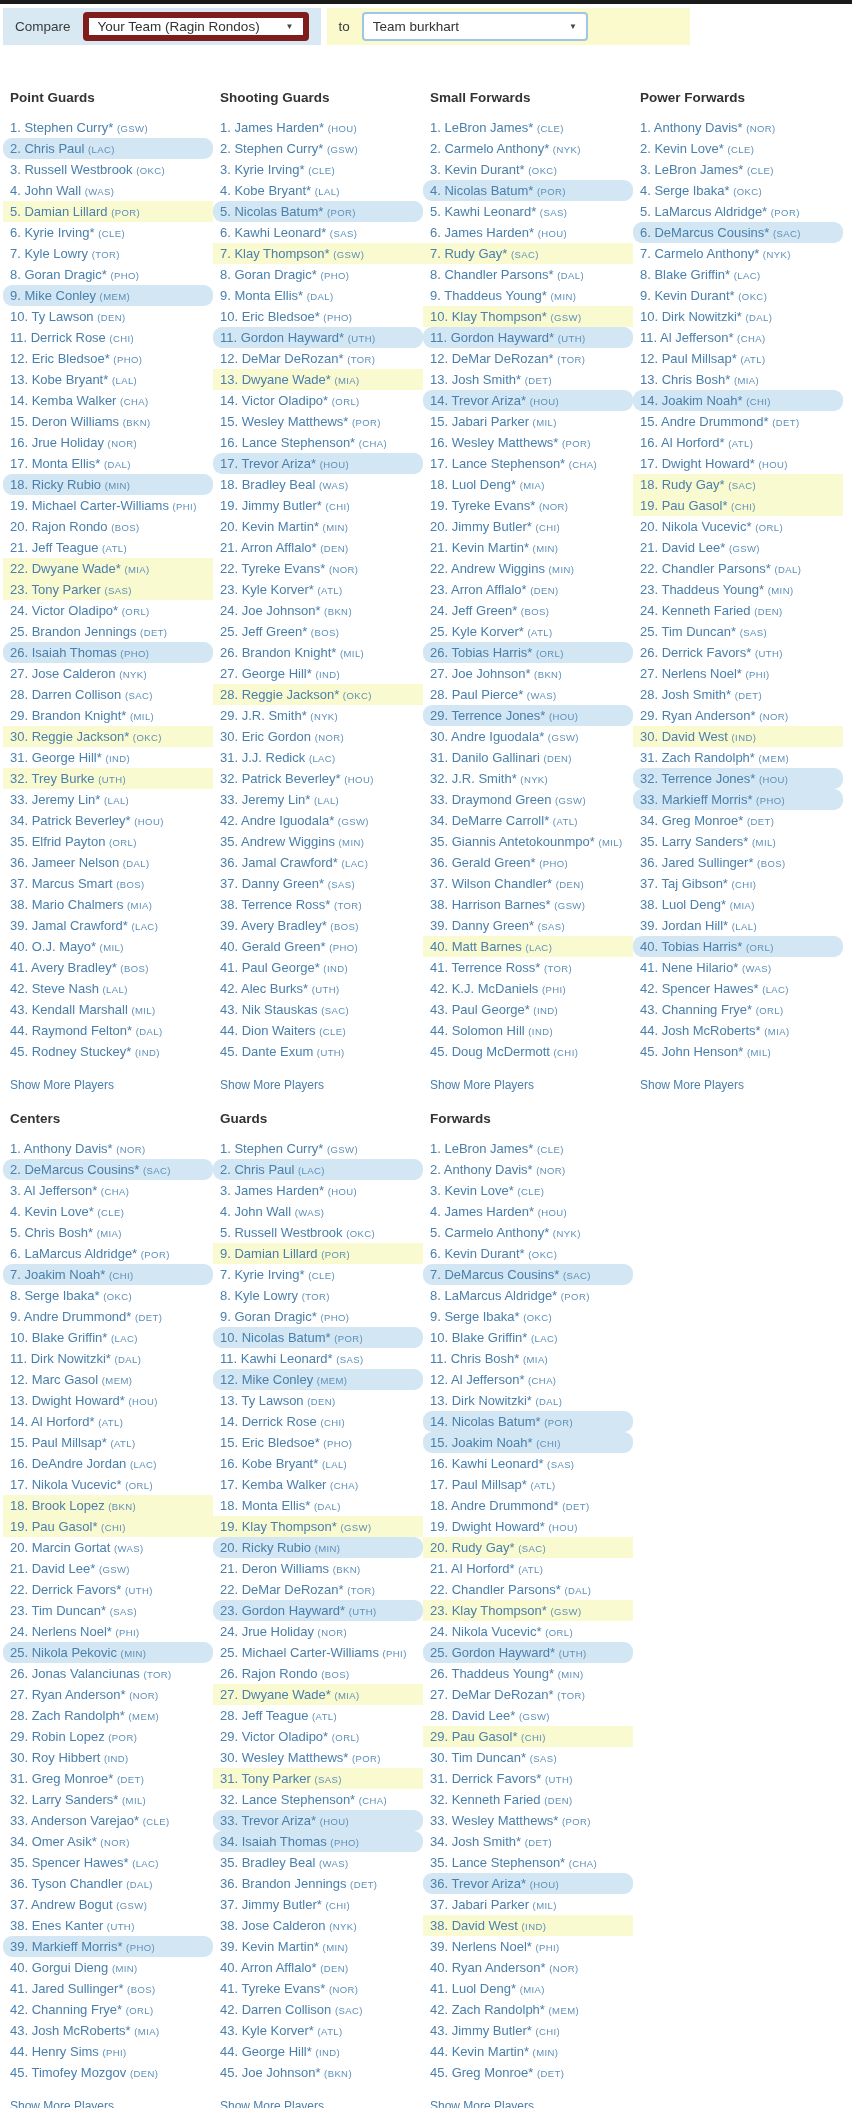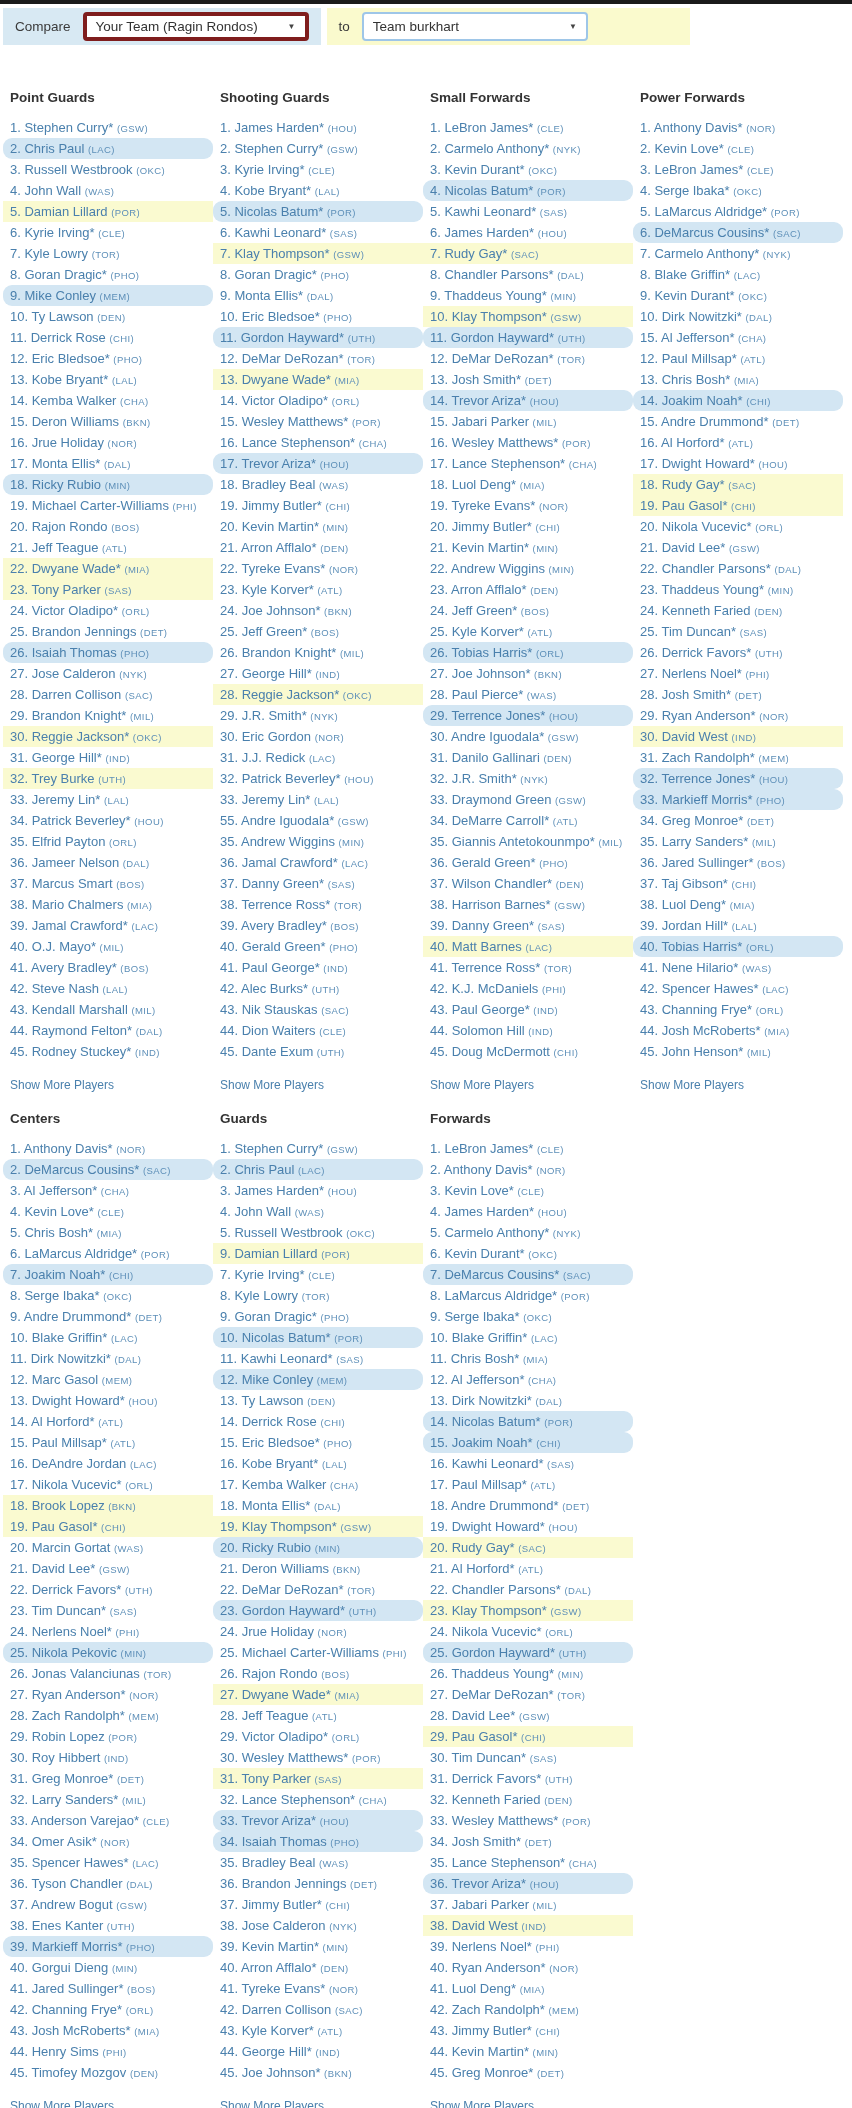--- a/index.html
+++ b/index.html
@@ -9,21 +9,21 @@
     -webkit-font-smoothing:antialiased;
   }
   .topbar{height:4px;background:var(--topbar,#1a1a1a);}
   .controls{display:flex;align-items:stretch;gap:6px;margin:4px 0 0 3px;}
   .ctrl-block{display:flex;align-items:center;padding:0 12px;height:37px;}
   .ctrl-blue{background:var(--compare-bg,#d8e9f3);}
   .ctrl-yellow{background:var(--to-bg,#fafacd);padding-right:102px;}
   .ctrl-label{font-size:13.5px;color:#3a3a3a;}
   .sel{
     display:flex;align-items:center;justify-content:space-between;box-sizing:border-box;
-    width:226px;height:29px;background:#fff;border:4px solid #7f1d1d;border-radius:4px;
+    width:226px;height:29px;background:#fff;border:6px solid #7f1d1d;border-radius:4px;
     padding:0 9px;font-size:13.5px;color:#333;margin-left:12px;cursor:pointer;
   }
   .sel-focus{border:2px solid #9ec6e8;}
   .caret{font-size:8px;color:#444;margin-left:6px;}
   .sections{padding-left:3px;margin-top:31px;}
   .section{display:grid;grid-template-columns:repeat(4,210px);}
   .section + .section{margin-top:4px;}
   .col{min-width:0;}
   .col-head{font-size:13.5px;font-weight:bold;color:#333;margin:14px 0 12px 7px;}
   .prow{
@@ -136,21 +136,21 @@
           <div class="prow"><span class="pname">24. Joe Johnson* </span><span class="pteam">(BKN)</span></div>
           <div class="prow"><span class="pname">25. Jeff Green* </span><span class="pteam">(BOS)</span></div>
           <div class="prow"><span class="pname">26. Brandon Knight* </span><span class="pteam">(MIL)</span></div>
           <div class="prow"><span class="pname">27. George Hill* </span><span class="pteam">(IND)</span></div>
           <div class="prow hl-y"><span class="pname">28. Reggie Jackson* </span><span class="pteam">(OKC)</span></div>
           <div class="prow"><span class="pname">29. J.R. Smith* </span><span class="pteam">(NYK)</span></div>
           <div class="prow"><span class="pname">30. Eric Gordon </span><span class="pteam">(NOR)</span></div>
           <div class="prow"><span class="pname">31. J.J. Redick </span><span class="pteam">(LAC)</span></div>
           <div class="prow"><span class="pname">32. Patrick Beverley* </span><span class="pteam">(HOU)</span></div>
           <div class="prow"><span class="pname">33. Jeremy Lin* </span><span class="pteam">(LAL)</span></div>
-          <div class="prow"><span class="pname">55. Andre Iguodala* </span><span class="pteam">(GSW)</span></div>
+          <div class="prow"><span class="pname">42. Andre Iguodala* </span><span class="pteam">(GSW)</span></div>
           <div class="prow"><span class="pname">35. Andrew Wiggins </span><span class="pteam">(MIN)</span></div>
           <div class="prow"><span class="pname">36. Jamal Crawford* </span><span class="pteam">(LAC)</span></div>
           <div class="prow"><span class="pname">37. Danny Green* </span><span class="pteam">(SAS)</span></div>
           <div class="prow"><span class="pname">38. Terrence Ross* </span><span class="pteam">(TOR)</span></div>
           <div class="prow"><span class="pname">39. Avery Bradley* </span><span class="pteam">(BOS)</span></div>
           <div class="prow"><span class="pname">40. Gerald Green* </span><span class="pteam">(PHO)</span></div>
           <div class="prow"><span class="pname">41. Paul George* </span><span class="pteam">(IND)</span></div>
           <div class="prow"><span class="pname">42. Alec Burks* </span><span class="pteam">(UTH)</span></div>
           <div class="prow"><span class="pname">43. Nik Stauskas </span><span class="pteam">(SAC)</span></div>
           <div class="prow"><span class="pname">44. Dion Waiters </span><span class="pteam">(CLE)</span></div>
@@ -207,21 +207,21 @@
           <div class="prow"><span class="pname">1. Anthony Davis* </span><span class="pteam">(NOR)</span></div>
           <div class="prow"><span class="pname">2. Kevin Love* </span><span class="pteam">(CLE)</span></div>
           <div class="prow"><span class="pname">3. LeBron James* </span><span class="pteam">(CLE)</span></div>
           <div class="prow"><span class="pname">4. Serge Ibaka* </span><span class="pteam">(OKC)</span></div>
           <div class="prow"><span class="pname">5. LaMarcus Aldridge* </span><span class="pteam">(POR)</span></div>
           <div class="prow hl-b"><span class="pname">6. DeMarcus Cousins* </span><span class="pteam">(SAC)</span></div>
           <div class="prow"><span class="pname">7. Carmelo Anthony* </span><span class="pteam">(NYK)</span></div>
           <div class="prow"><span class="pname">8. Blake Griffin* </span><span class="pteam">(LAC)</span></div>
           <div class="prow"><span class="pname">9. Kevin Durant* </span><span class="pteam">(OKC)</span></div>
           <div class="prow"><span class="pname">10. Dirk Nowitzki* </span><span class="pteam">(DAL)</span></div>
-          <div class="prow"><span class="pname">15. Al Jefferson* </span><span class="pteam">(CHA)</span></div>
+          <div class="prow"><span class="pname">11. Al Jefferson* </span><span class="pteam">(CHA)</span></div>
           <div class="prow"><span class="pname">12. Paul Millsap* </span><span class="pteam">(ATL)</span></div>
           <div class="prow"><span class="pname">13. Chris Bosh* </span><span class="pteam">(MIA)</span></div>
           <div class="prow hl-b"><span class="pname">14. Joakim Noah* </span><span class="pteam">(CHI)</span></div>
           <div class="prow"><span class="pname">15. Andre Drummond* </span><span class="pteam">(DET)</span></div>
           <div class="prow"><span class="pname">16. Al Horford* </span><span class="pteam">(ATL)</span></div>
           <div class="prow"><span class="pname">17. Dwight Howard* </span><span class="pteam">(HOU)</span></div>
           <div class="prow hl-y"><span class="pname">18. Rudy Gay* </span><span class="pteam">(SAC)</span></div>
           <div class="prow hl-y"><span class="pname">19. Pau Gasol* </span><span class="pteam">(CHI)</span></div>
           <div class="prow"><span class="pname">20. Nikola Vucevic* </span><span class="pteam">(ORL)</span></div>
           <div class="prow"><span class="pname">21. David Lee* </span><span class="pteam">(GSW)</span></div>

